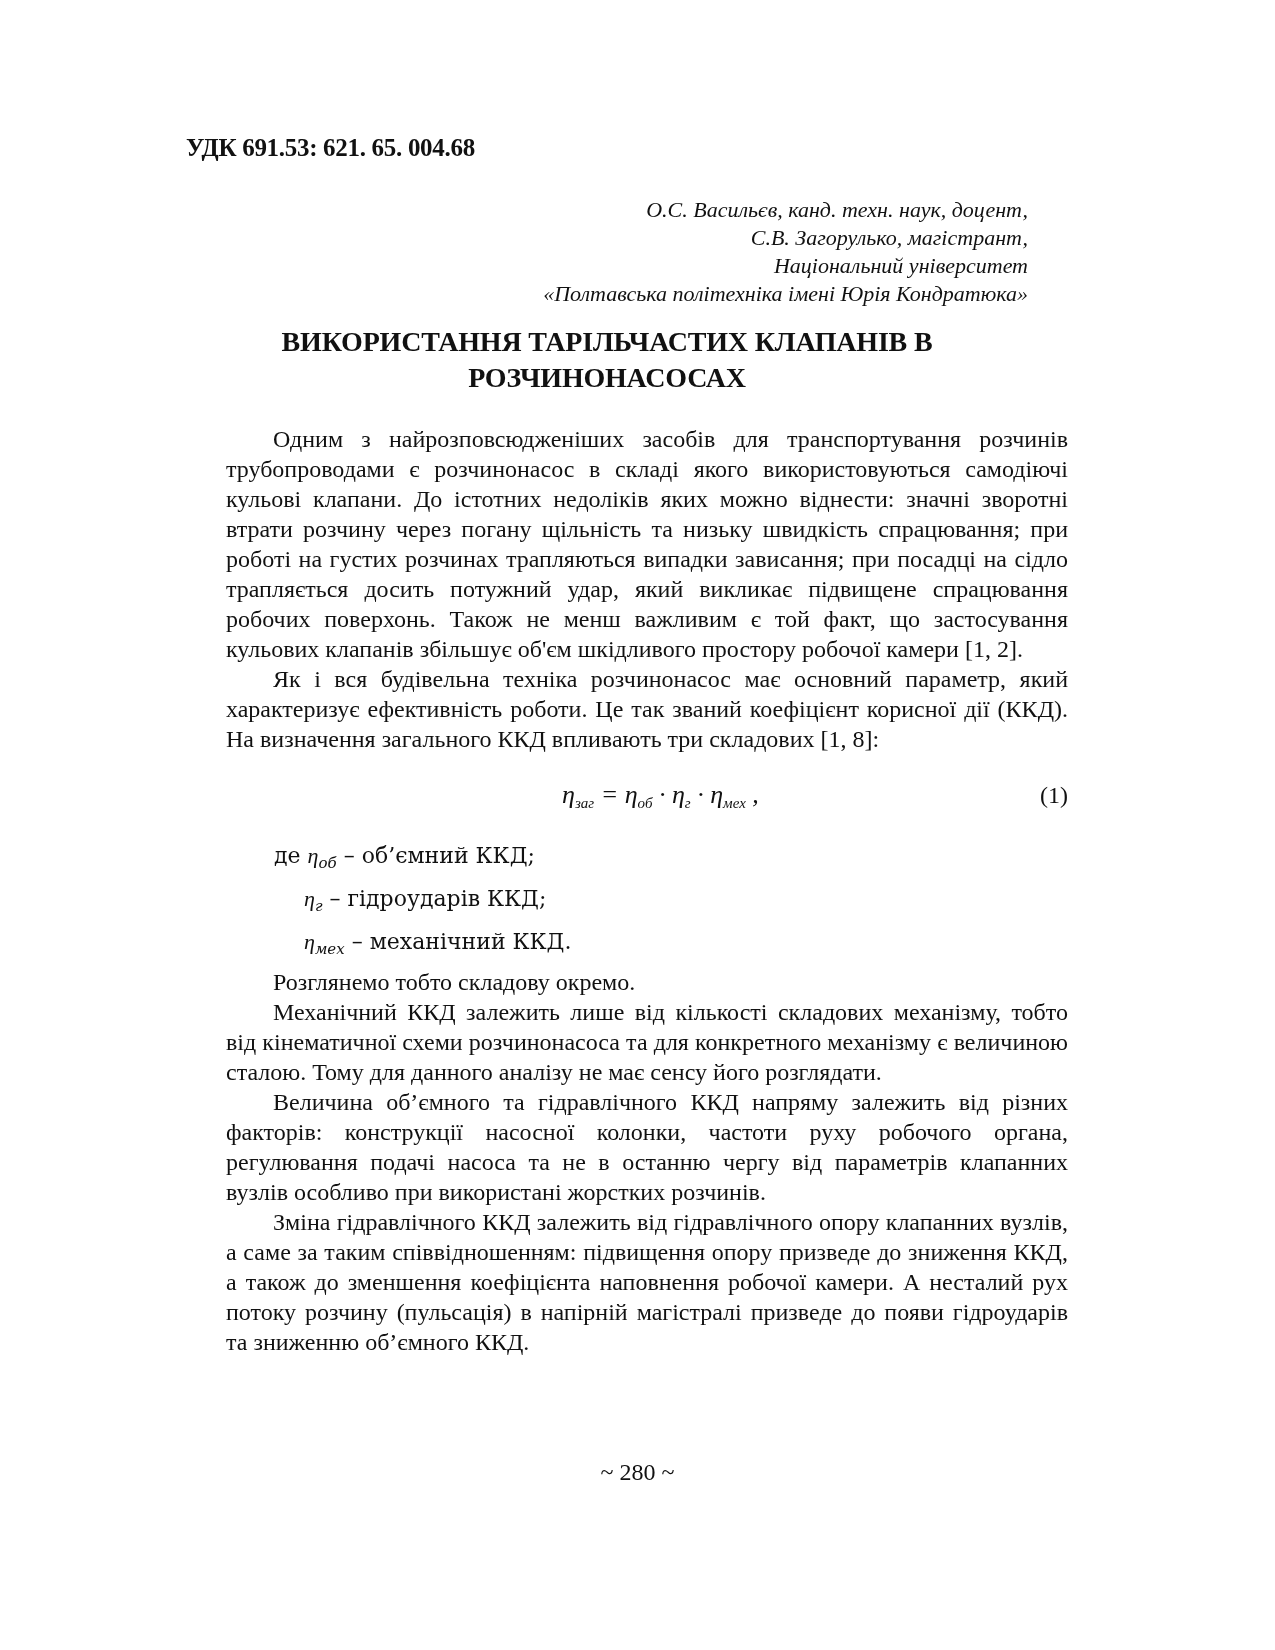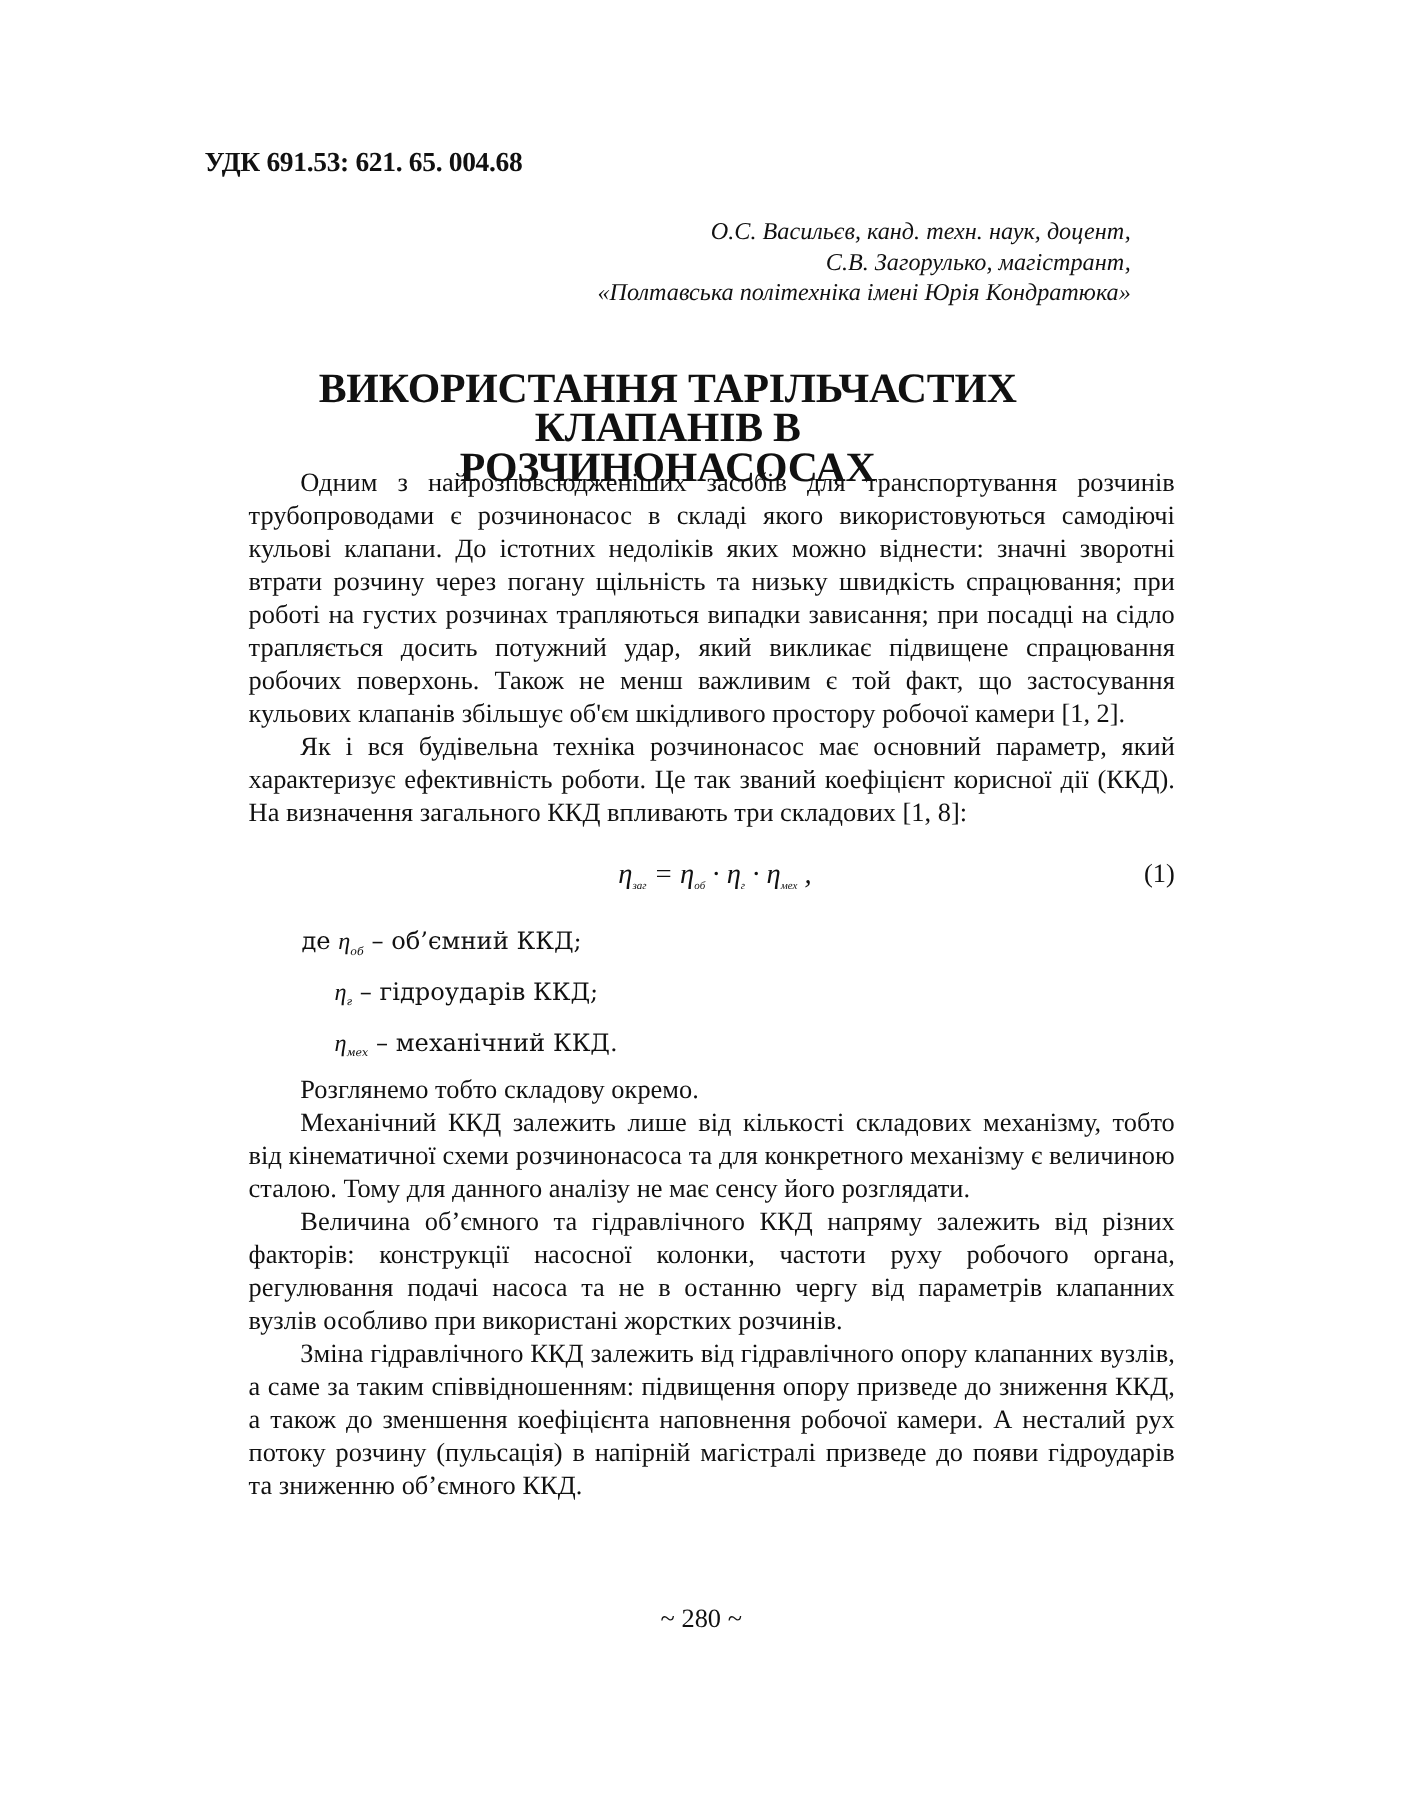--- a/index.html
+++ b/index.html
@@ -1,43 +1,44 @@
 <!DOCTYPE html>
 <html><head>
 <meta charset="utf-8">
 <style>
   html, body { margin:0; padding:0; background:#ffffff; }
   body { width:1275px; height:1650px; position:relative; overflow:hidden;
          font-family:"Liberation Serif", serif; color:#111; }
   .page { position:absolute; left:0; top:0; width:1275px; height:1470px; }
   .udk { position:absolute; left:186px; top:134px; font-weight:bold; font-size:25px; letter-spacing:-0.3px; }
   .authors { position:absolute; right:247px; top:196px; text-align:right; font-style:italic; font-size:22px; line-height:28px; }
-  .title { position:absolute; left:186px; width:842px; top:335px; text-align:center; font-weight:bold; font-size:38px; line-height:36px; letter-spacing:-0.2px; }
+  .title { position:absolute; left:186px; width:842px; top:324px; text-align:center; font-weight:bold; font-size:28px; line-height:36px; letter-spacing:-0.2px; }
   .body { position:absolute; left:186px; width:842px; top:424px; font-size:24px; line-height:30px;margin-left:40px; }
   .p { margin:0; text-align:justify; text-indent:47px; }
   .formula { position:relative; height:64px; margin:14px 0 6px 0; }
   .formula .expr { position:absolute; left:336px; top:12px; font-style:italic; font-size:26px; }
   .formula .num { position:absolute; right:0; top:12px; font-size:24px; }
-  sub { font-size:10px; font-style:italic; vertical-align:-5px; }
+  sub { font-size:15px; font-style:italic; vertical-align:-5px; }
   .eta { font-style:italic; font-family:"Liberation Serif", serif; }
   .defs { font-family:"DejaVu Serif", "Liberation Serif", serif; font-size:22px; line-height:36px; }
   .defs .row { margin:0; }
   .defs .row1 { padding-left:48px; }
   .defs .row2, .defs .row3 { padding-left:78px; }
   .footer { position:absolute; left:0; width:1275px; top:1459px; text-align:center; font-size:24px; }
 </style>
 </head>
 <body>
 
 <div class="page">
   <div class="udk">УДК 691.53: 621. 65. 004.68</div>
 
   <div class="authors">
     <div>О.С. Васильєв, канд. техн. наук, доцент,</div>
     <div>С.В. Загорулько, магістрант,</div>
+    <div>Національний університет</div>
     <div>«Полтавська політехніка імені Юрія Кондратюка»</div>
   </div>
 
   <div class="title">
     <div>ВИКОРИСТАННЯ ТАРІЛЬЧАСТИХ КЛАПАНІВ В</div>
     <div>РОЗЧИНОНАСОСАХ</div>
   </div>
 
   <div class="body">
     <p class="p">Одним з найрозповсюдженіших засобів для транспортування розчинів трубопроводами є розчинонасос в складі якого використовуються самодіючі кульові клапани. До істотних недоліків яких можно віднести: значні зворотні втрати розчину через погану щільність та низьку швидкість спрацювання; при роботі на густих розчинах трапляються випадки зависання; при посадці на сідло трапляється досить потужний удар, який викликає підвищене спрацювання робочих поверхонь. Також не менш важливим є той факт, що застосування кульових клапанів збільшує об'єм шкідливого простору робочої камери [1, 2].</p>

